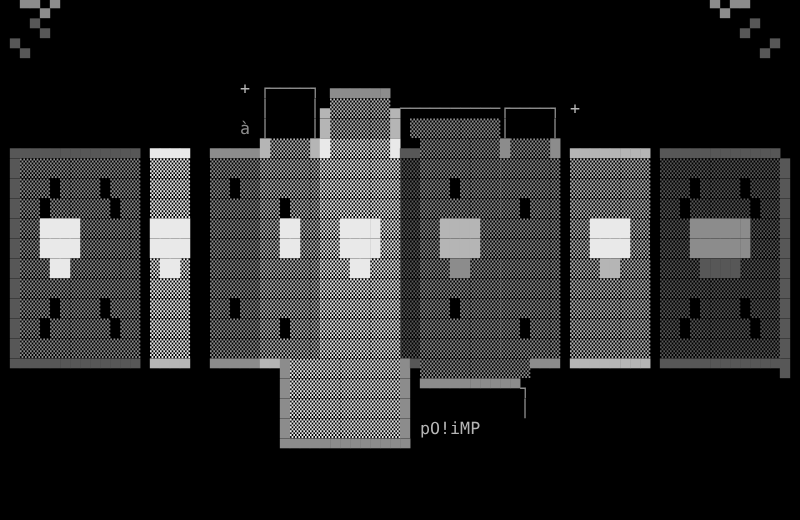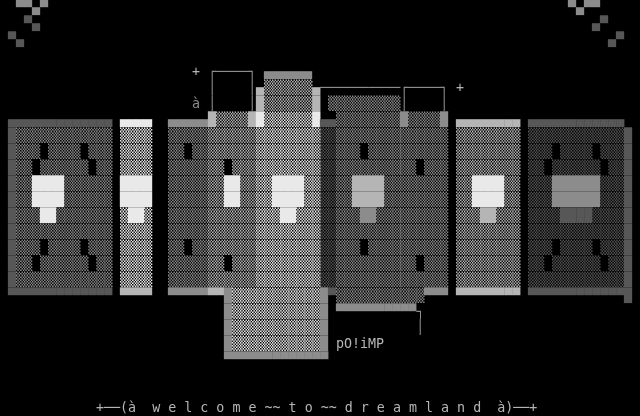--- a/index.html
+++ b/index.html
@@ -222,14 +222,13 @@
       <span class="seg c-m" style="left: 224px; top: 320px;">█</span>
       <span class="seg c-w" style="left: 232px; top: 320px;">▒▒▒▒▒▒▒▒▒▒▒</span>
       <span class="seg c-m" style="left: 320px; top: 320px;">█</span>
       <span class="seg c-m" style="left: 416px; top: 320px;">│</span>
       <span class="seg c-m" style="left: 224px; top: 336px;">█</span>
       <span class="seg c-w" style="left: 232px; top: 336px;">▒▒▒▒▒▒▒▒▒▒▒</span>
       <span class="seg c-m" style="left: 320px; top: 336px;">█</span>
       <span class="seg c-m" style="left: 224px; top: 352px;">▀▀▀▀▀▀▀▀▀▀▀▀▀</span>
     </div>
   <span class="seg c-l" style="left: 336px; top: 336px;">pO!iMP</span>
-  <span class="seg c-l" style="left: 96px; top: 400px;">+──(à  w e l c o m e ~~ t o ~~ d r e a m l a n d  à)──+</span>
 </div>
 
 </body></html>

